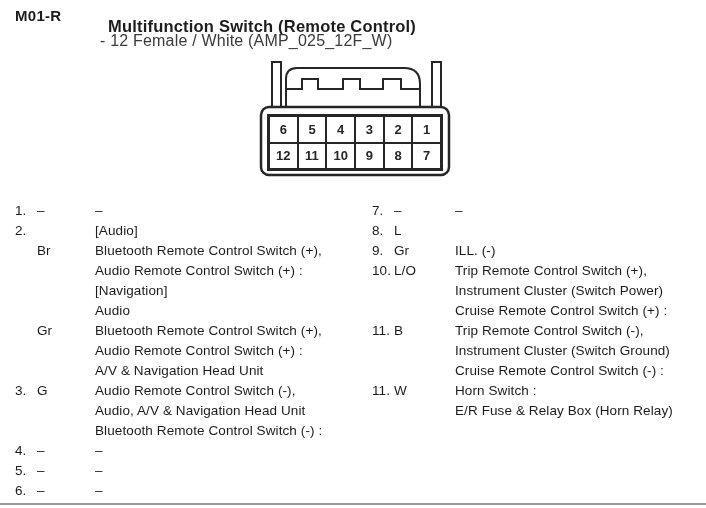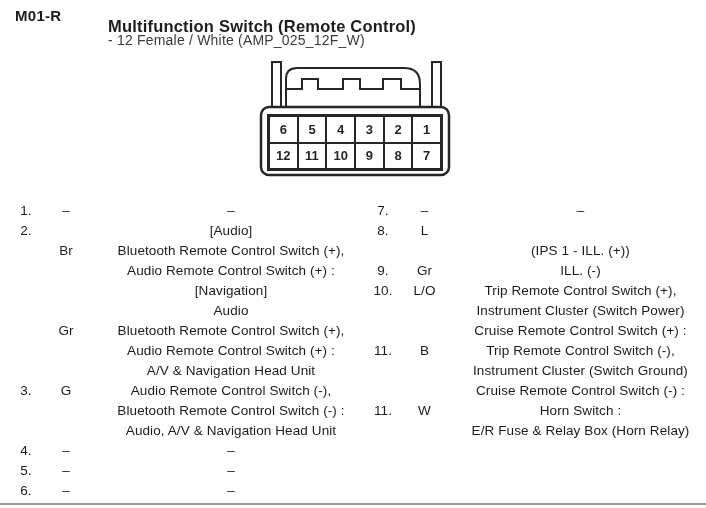--- a/index.html
+++ b/index.html
@@ -1,24 +1,23 @@
 <!DOCTYPE html>
 <html><head>
 <meta charset="utf-8">
 <style>
   html,body { margin:0; padding:0; background:#ffffff; }
   .page {
     position:relative; width:706px; height:508px; overflow:hidden;
     background:#ffffff; color:#1c1c1c;
     font-family:"Liberation Sans", sans-serif;
-    text-align:center;
   }
   .hdr-id   { position:absolute; left:15px;  top:7px;  font-size:15px;   font-weight:bold; letter-spacing:.3px; }
   .hdr-title{ position:absolute; left:108px; top:17px;  font-size:16.5px; font-weight:bold; letter-spacing:.2px; }
-  .hdr-sub  { position:absolute; left:108px; top:32px; font-size:14px;   color:#3a3a3a; letter-spacing:.2px; }
+  .hdr-sub  { position:absolute; left:100px; top:32px; font-size:16px;   color:#3a3a3a; letter-spacing:.2px; }
 
   .connector { position:absolute; left:255px; top:58px; width:200px; height:122px; }
   .connector svg { position:absolute; left:0; top:0; }
   .pin-grid {
     position:absolute; left:12px; top:56px; width:176px; height:57px;
     display:grid; grid-template-columns:repeat(6,1fr); grid-template-rows:1fr 1fr;
     border:2px solid #262626; box-sizing:border-box; background:#fff;
   }
   .pin-grid .cell {
     border:1px solid #262626;
@@ -117,26 +116,26 @@
         <span class="desc">A/V &amp; Navigation Head Unit</span>
       </div>
     <div class="row">
         <span class="num">3.</span>
         <span class="code">G</span>
         <span class="desc">Audio Remote Control Switch (-),</span>
       </div>
     <div class="row">
         <span class="num"></span>
         <span class="code"></span>
+        <span class="desc">Audio, A/V &amp; Navigation Head Unit</span>
+      </div>
+    <div class="row">
+        <span class="num"></span>
+        <span class="code"></span>
         <span class="desc">Bluetooth Remote Control Switch (-) :</span>
-      </div>
-    <div class="row">
-        <span class="num"></span>
-        <span class="code"></span>
-        <span class="desc">Audio, A/V &amp; Navigation Head Unit</span>
       </div>
     <div class="row">
         <span class="num">4.</span>
         <span class="code">–</span>
         <span class="desc">–</span>
       </div>
     <div class="row">
         <span class="num">5.</span>
         <span class="code">–</span>
         <span class="desc">–</span>
@@ -150,25 +149,20 @@
 
   <div class="col col-right">
     <div class="row">
         <span class="num">7.</span>
         <span class="code">–</span>
         <span class="desc">–</span>
       </div>
     <div class="row">
         <span class="num">8.</span>
         <span class="code">L</span>
-      </div>
-    <div class="row">
-        <span class="num"></span>
-        <span class="code"></span>
-        <span class="desc">(IPS 1 - ILL. (+))</span>
       </div>
     <div class="row">
         <span class="num">9.</span>
         <span class="code">Gr</span>
         <span class="desc">ILL. (-)</span>
       </div>
     <div class="row">
         <span class="num">10.</span>
         <span class="code">L/O</span>
         <span class="desc">Trip Remote Control Switch (+),</span>

